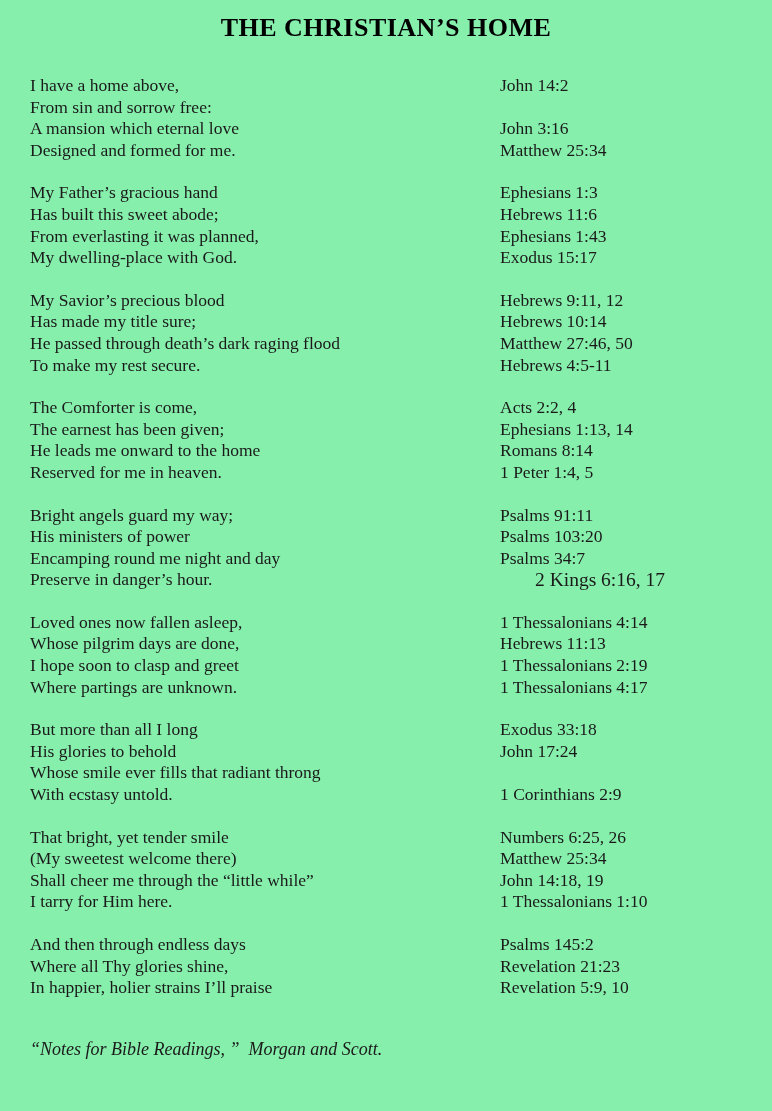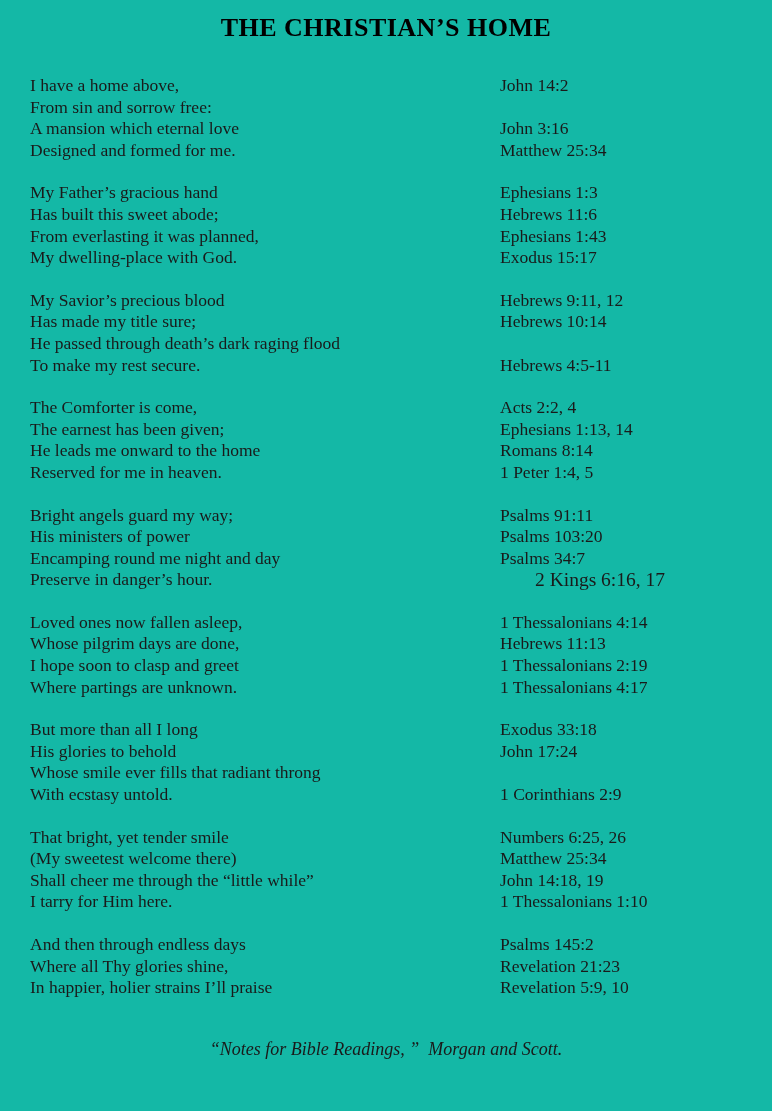--- a/index.html
+++ b/index.html
@@ -1,20 +1,20 @@
 <!DOCTYPE html>
 <html><head>
 <meta charset="utf-8">
 <style>
   html, body { margin: 0; padding: 0; background: #ffffff; }
   .page {
     position: relative;
     width: 772px;
     height: 1111px;
-    background: #14b8a6;
+    background: #86efac;
     box-sizing: border-box;
     padding: 14px 30px 0 30px;
     font-family: "Liberation Serif", "DejaVu Serif", serif;
     color: #1a1a1a;
     overflow: hidden;
   }
   .title {
     margin: 0;
     font-size: 26px;
     line-height: 28px;
@@ -29,21 +29,21 @@
     display: grid;
     grid-template-columns: 470px 1fr;
     font-size: 17.5px;
     line-height: 21.6px;
   }
   .verse { white-space: pre; }
   .ref { white-space: pre; }
   .ref-large { font-size: 19.5px; margin-left: 35px; }
   .footer {
     margin-top: 40px;
-    text-align: center;
+    text-align: left;
     font-style: italic;
     font-size: 18px;
     white-space: pre;
     color: #1a1a1a;
   }
 </style>
 </head>
 <body>
 
 <div class="page">
@@ -92,20 +92,21 @@
       <div class="line">
         <span class="verse">My Savior’s precious blood</span>
         <span class="ref">Hebrews 9:11, 12</span>
       </div>
       <div class="line">
         <span class="verse">Has made my title sure;</span>
         <span class="ref">Hebrews 10:14</span>
       </div>
       <div class="line">
         <span class="verse">He passed through death’s dark raging flood</span>
+        <span class="ref">Matthew 27:46, 50</span>
       </div>
       <div class="line">
         <span class="verse">To make my rest secure.</span>
         <span class="ref">Hebrews 4:5-11</span>
       </div>
     </section>
 
     <section class="stanza">
       <div class="line">
         <span class="verse">The Comforter is come,</span>

